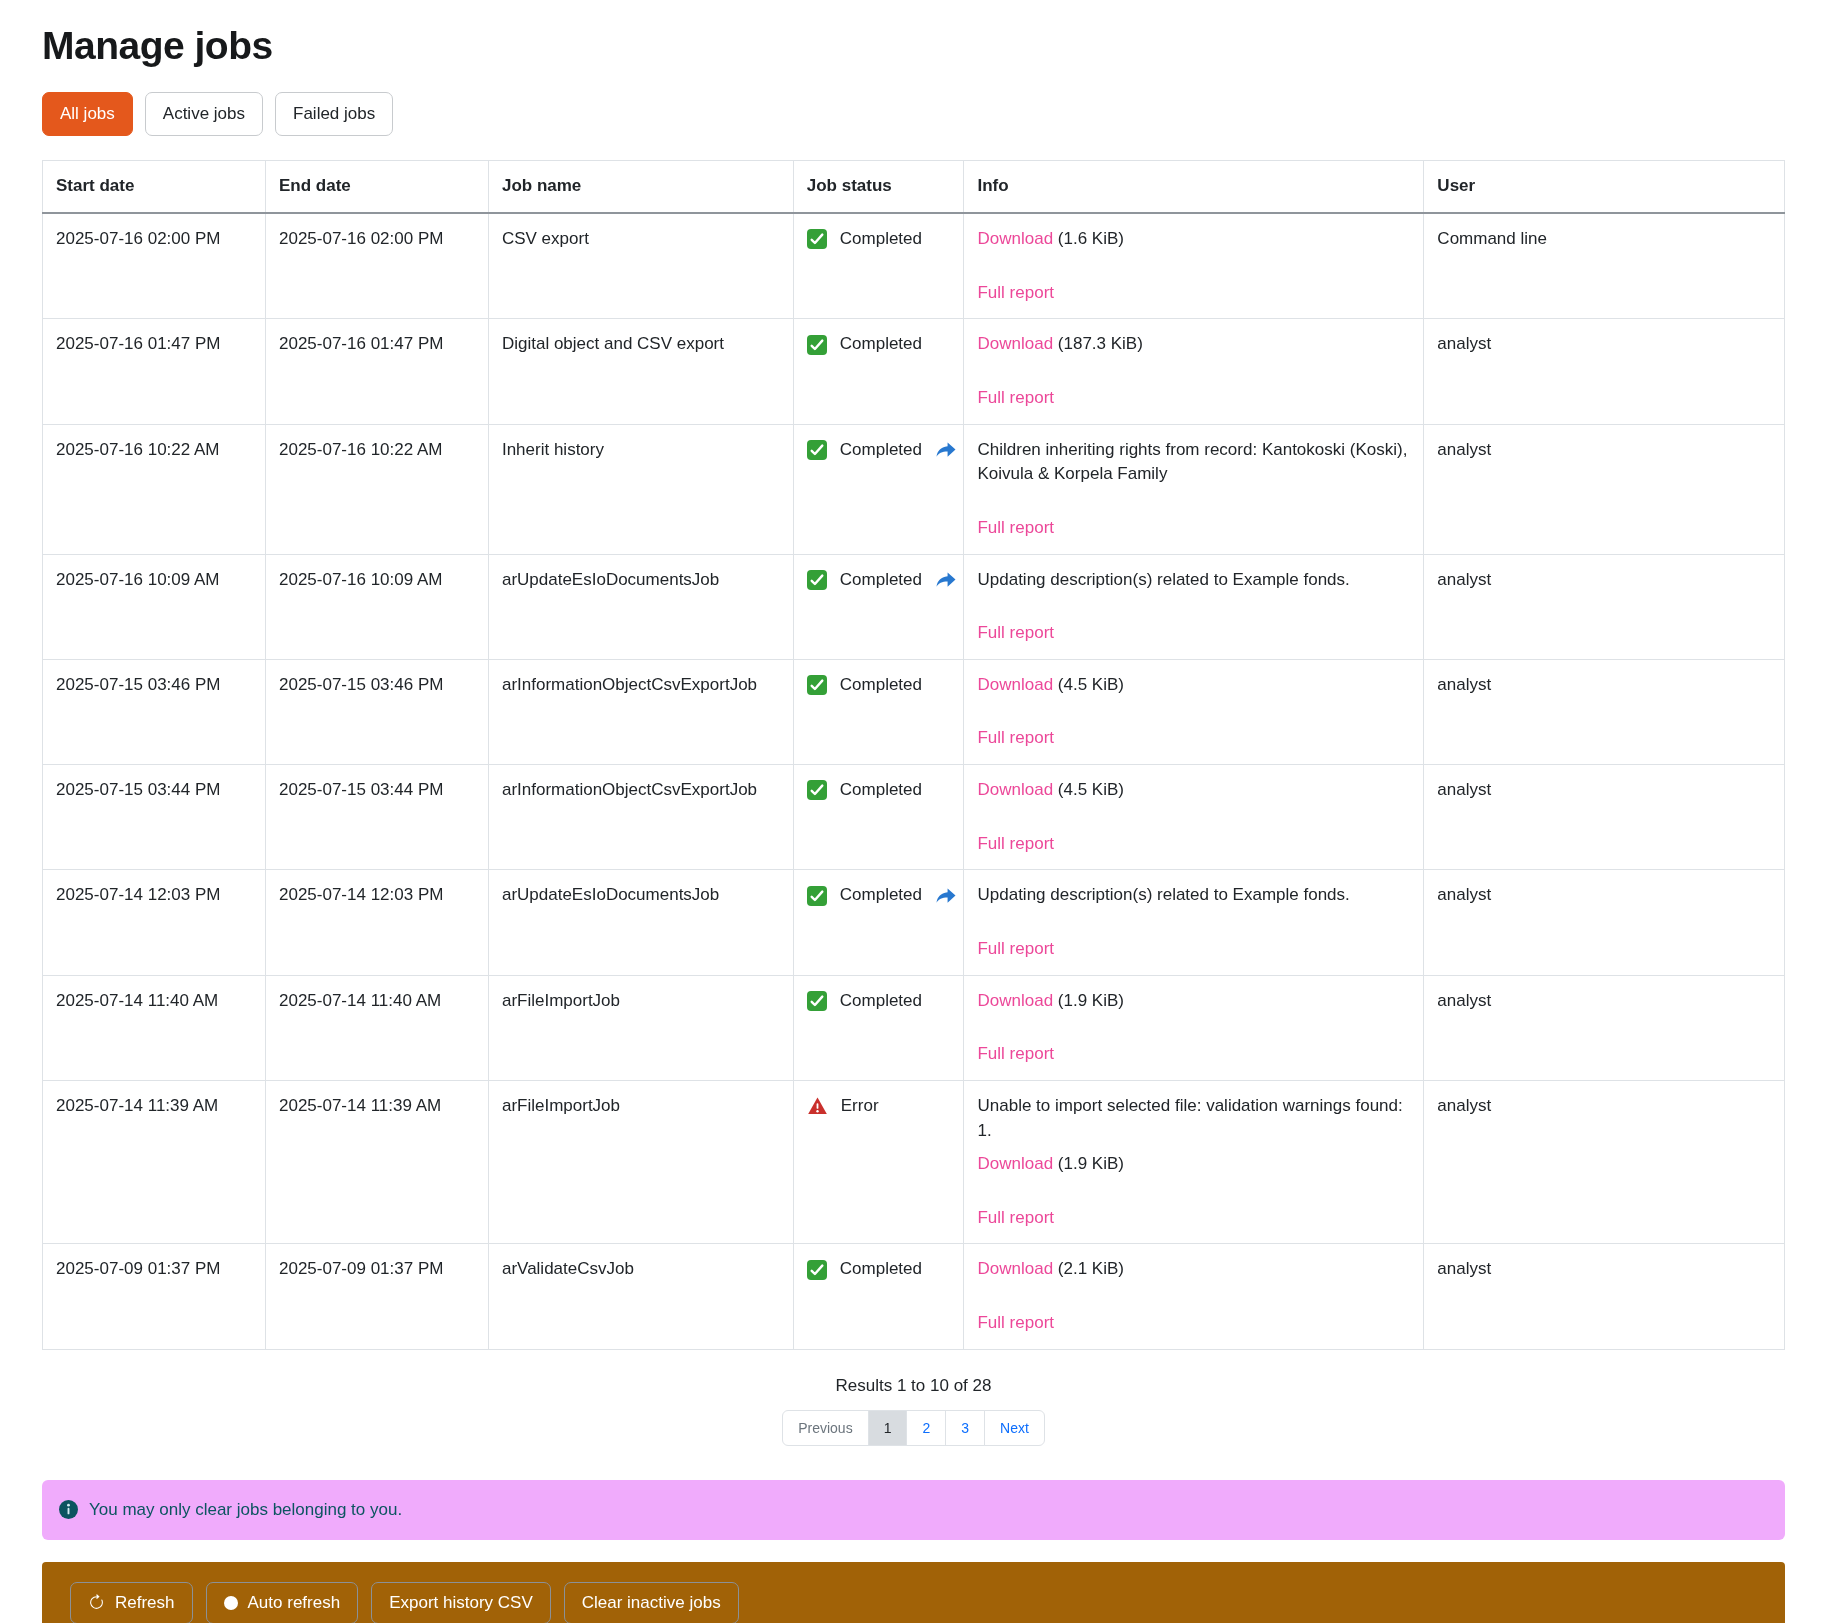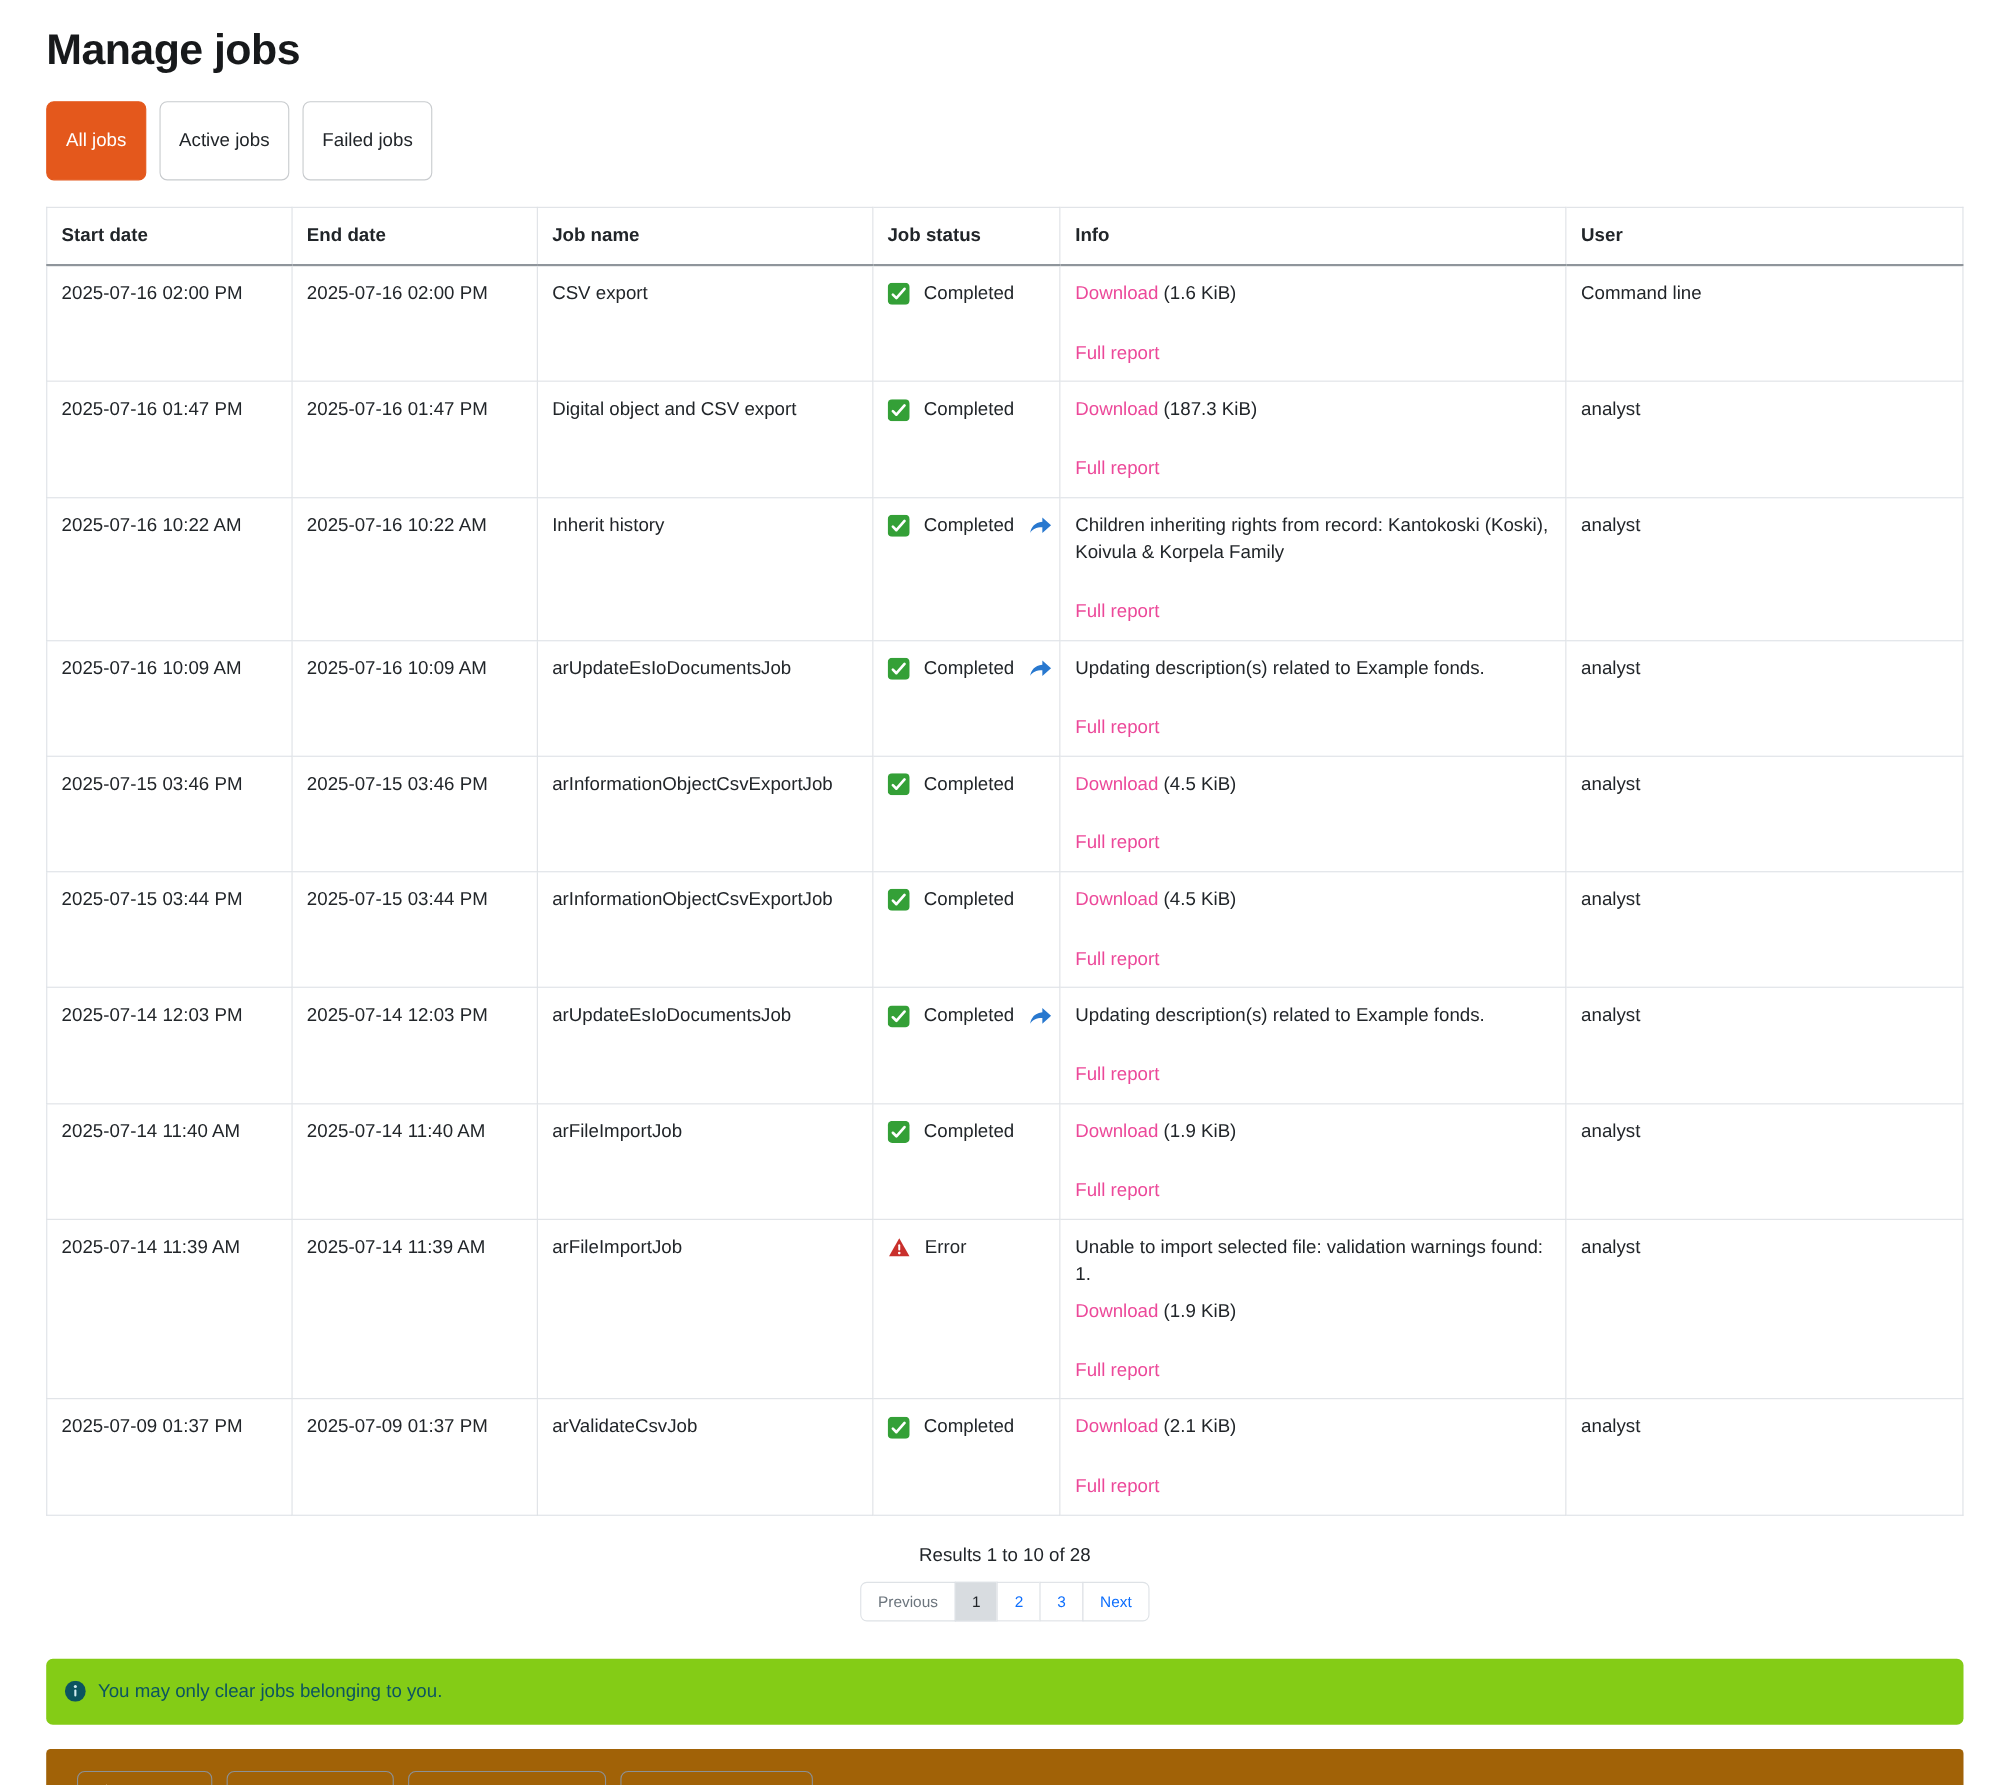--- a/index.html
+++ b/index.html
@@ -5,21 +5,21 @@
   html,body{margin:0;padding:0;}
   body{
     width:1827px;min-height:1623px;
     background:#ffffff;
     font-family:"Liberation Sans",sans-serif;
     font-size:17px;color:#212529;
   }
   .page{padding:10px 42px 0 42px;}
   h1{font-size:39px;font-weight:600;color:#17191b;margin:14px 0 24px 0;letter-spacing:-0.5px;}
   .tabs{display:flex;gap:12px;margin-bottom:24px;}
-  .tab{font-family:inherit;font-size:17px;line-height:1.2;padding:25px 17px;border-radius:7px;
+  .tab{font-family:inherit;font-size:17px;line-height:1.2;padding:11px 17px;border-radius:7px;
        border:1px solid #c8cbce;background:#fff;color:#212529;cursor:pointer;}
   .tab.active{background:#e4581c;border-color:#e4581c;color:#fff;}
   table.jobs-table{width:100%;border-collapse:collapse;table-layout:fixed;}
   .jobs-table th,.jobs-table td{
     border:1px solid #dee2e6;padding:13px;text-align:left;vertical-align:top;
     font-size:17px;line-height:1.45;overflow-wrap:break-word;
   }
   .jobs-table thead th{font-weight:700;border-bottom:2px solid #8f959b;}
   .jobs-table p.info-line{margin:0 0 9px 0;}
   .jobs-table p.info-line:last-child{margin-bottom:0;margin-top:29px;}
@@ -28,21 +28,21 @@
   .status-icon{display:inline-flex;flex:0 0 auto;}
   .user-text{display:inline-block;max-width:112px;}
   .results{text-align:center;margin:26px 0 14px 0;color:#212529;}
   .pagination{display:flex;justify-content:center;}
   .page-link{display:block;padding:9px 15px;border:1px solid #dee2e6;background:#fff;
              color:#0d6efd;margin-left:-1px;font-size:14px;cursor:pointer;user-select:none;text-align:right;}
   .page-link:first-child{border-top-left-radius:6px;border-bottom-left-radius:6px;margin-left:0;}
   .page-link:last-child{border-top-right-radius:6px;border-bottom-right-radius:6px;}
   .page-link.prev{color:#6c757d;}
   .page-link.current{background:#d8dce0;color:#212529;}
-  .alert{margin-top:34px;display:flex;align-items:center;gap:11px;background:#84cc16;color:#0c5460;
+  .alert{margin-top:34px;display:flex;align-items:center;gap:11px;background:#f0abfc;color:#0c5460;
          border-radius:6px;padding:20px 17px;font-size:17px;}
   .alert-icon{display:inline-flex;flex:0 0 auto;}
   .action-bar{margin-top:22px;background:#a16207;border-radius:4px;padding:20px 28px;display:flex;gap:13px;}
   .abtn{display:inline-flex;align-items:center;gap:10px;background:transparent;border:1px solid #8b9197;
         color:#fff;font-family:inherit;font-size:17px;padding:10px 17px;border-radius:7px;cursor:pointer;}
   .abtn-icon{display:inline-flex;flex:0 0 auto;}
   .abtn-icon.circle{width:14px;height:14px;border-radius:50%;background:#fff;}
 </style>
 </head>
 <body>

